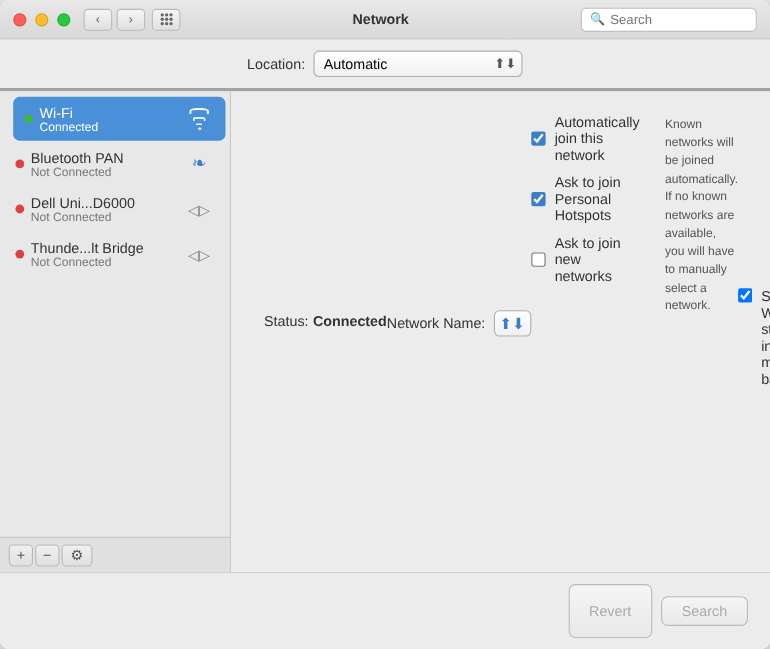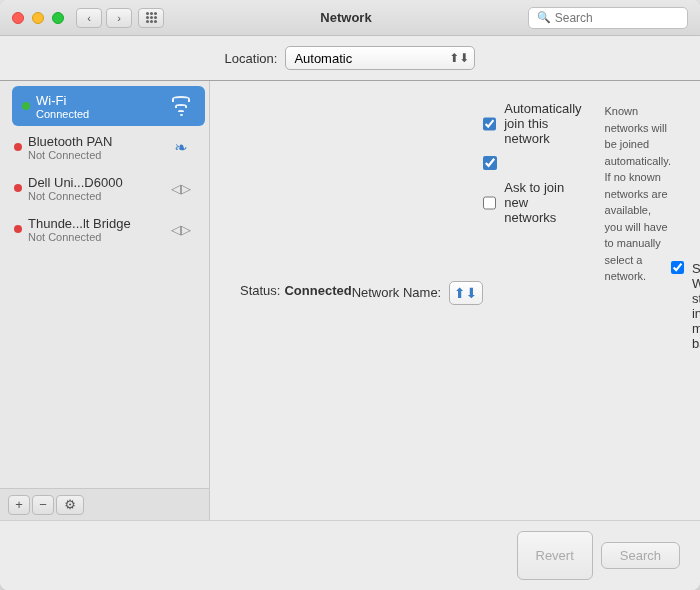--- a/index.html
+++ b/index.html
@@ -124,21 +124,21 @@
       width: 120px;
     }
 
     
     .location-bar {
       display: flex;
       align-items: center;
       justify-content: center;
       padding: 10px 20px;
       background: #ececec;
-      border-bottom: 1px solid #a3a3a3;
+      border-bottom: 3px solid #a3a3a3;
       flex-shrink: 0;
     }
     .location-label {
       font-size: 13px;
       color: #333;
       margin-right: 8px;
     }
     .location-select-wrapper {
       position: relative;
       display: inline-block;
@@ -592,20 +592,21 @@
 
       <div class="checkbox-group">
 
         <div class="checkbox-row">
           <input type="checkbox" id="auto_join" checked="" style="">
           <label class="checkbox-label" for="auto_join">Automatically join this network</label>
         </div>
 
         <div class="checkbox-row">
           <input type="checkbox" id="personal_hotspot" checked="" style="">
+          <label class="checkbox-label" for="personal_hotspot">Ask to join Personal Hotspots</label>
         </div>
 
         <div class="checkbox-row">
           <input type="checkbox" id="new_networks" style="">
           <label class="checkbox-label" for="new_networks">Ask to join new networks</label>
         </div>
 
       </div>
 
       <div class="note-text">Known networks will be joined automatically. If no known networks are available, you will have to manually select a network.</div>

